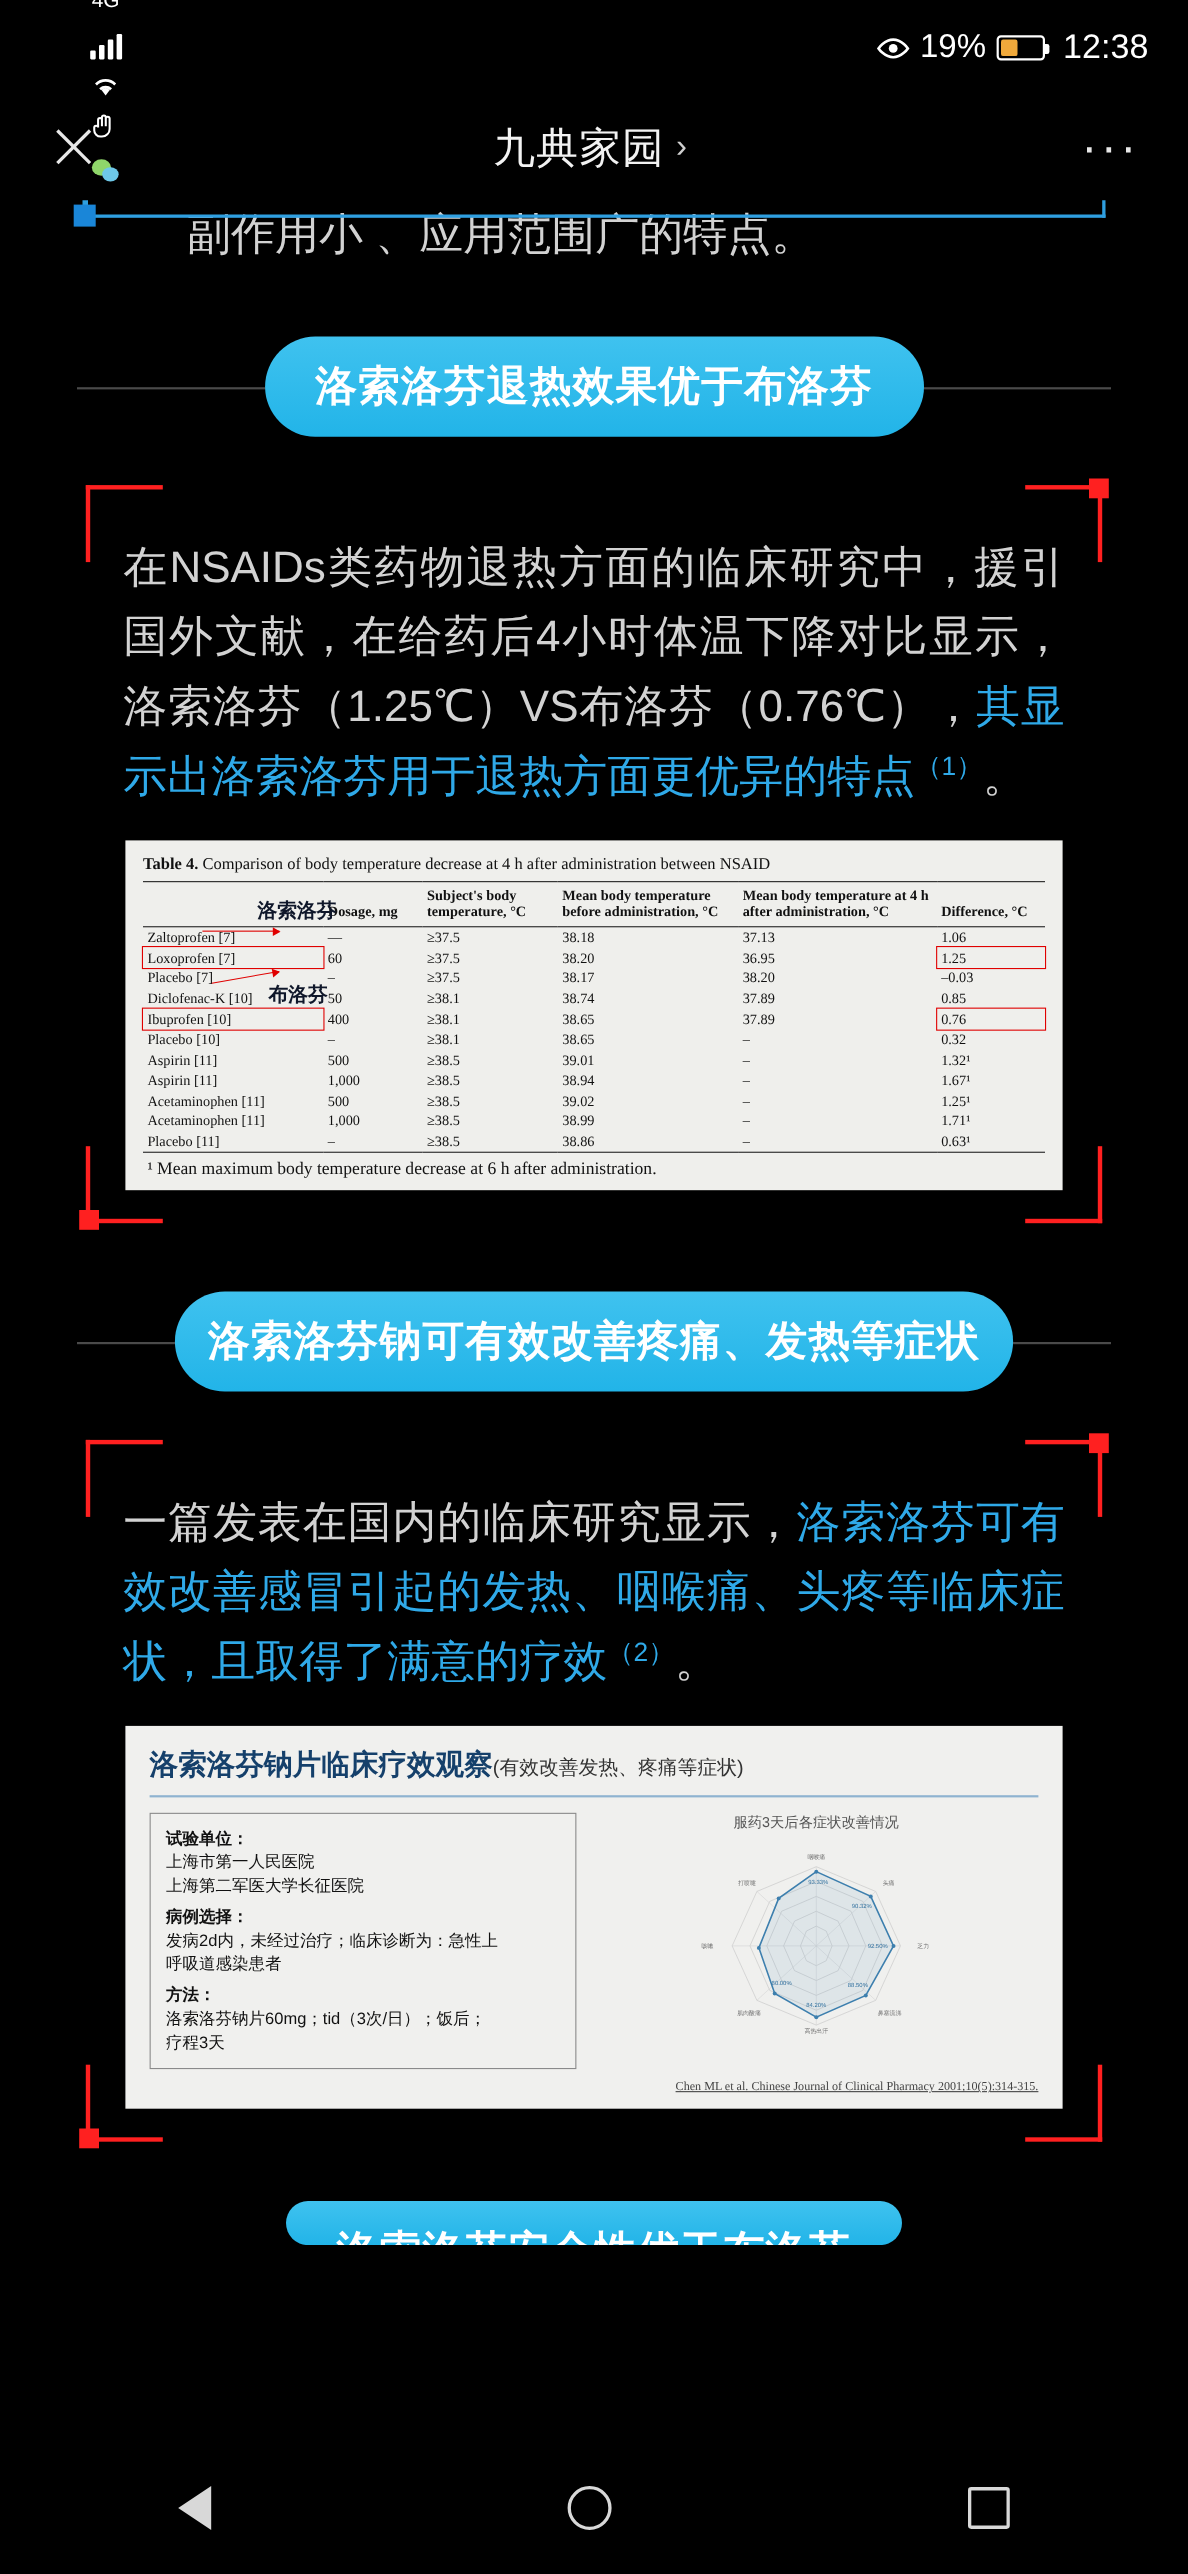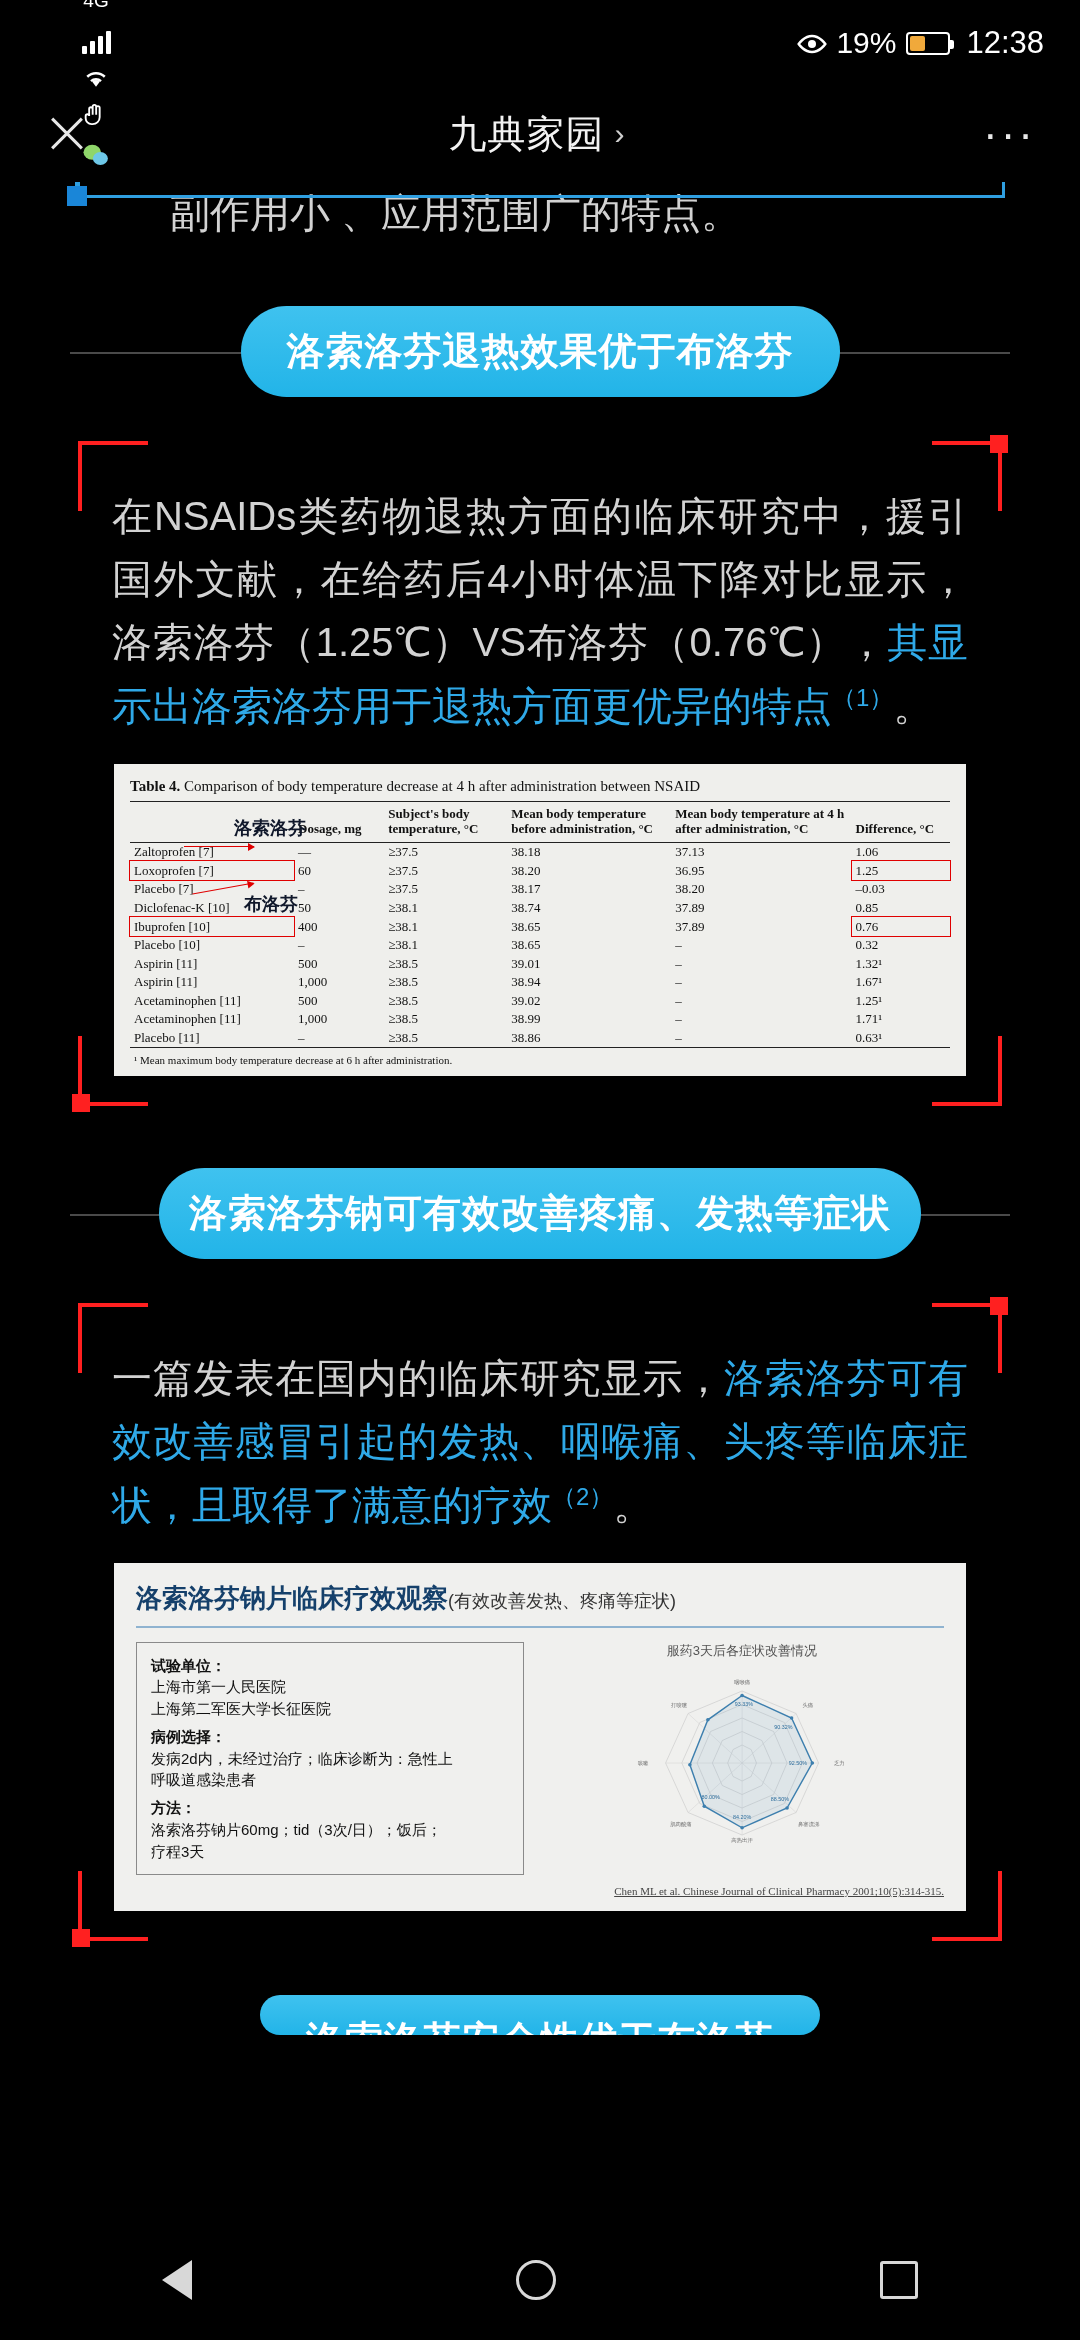--- a/index.html
+++ b/index.html
@@ -132,21 +132,21 @@
   table.tbl thead th {
     font-size: 13px; font-weight: bold; color: #111; text-align: left;
     border-top: 1.5px solid #222; border-bottom: 1px solid #222;
     padding: 5px 4px; vertical-align: bottom; line-height: 1.15;
   }
   table.tbl tbody td {
     font-size: 13px; color: #111; padding: 1.5px 4px; line-height: 1.2;
   }
   table.tbl tbody tr:last-child td { border-bottom: 1.5px solid #222; }
   .fig-note {
-    font-size: 11px; color: #111; font-family: "Liberation Serif", serif;
+    font-size: 16px; color: #111; font-family: "Liberation Serif", serif;
     padding: 6px 4px 0 4px;
   }
   .redbox { outline: 1.5px solid #e00000; }
   .cn-anno {
     position: absolute; color: #0f172a; font-size: 18px; font-weight: bold;
     font-family: "Liberation Sans", sans-serif;
   }
   .arrow { position: absolute; height: 0; border-top: 1.5px solid #e00000; }
   .arrow::after {
     content: ""; position: absolute; right: -1px; top: -4px;

